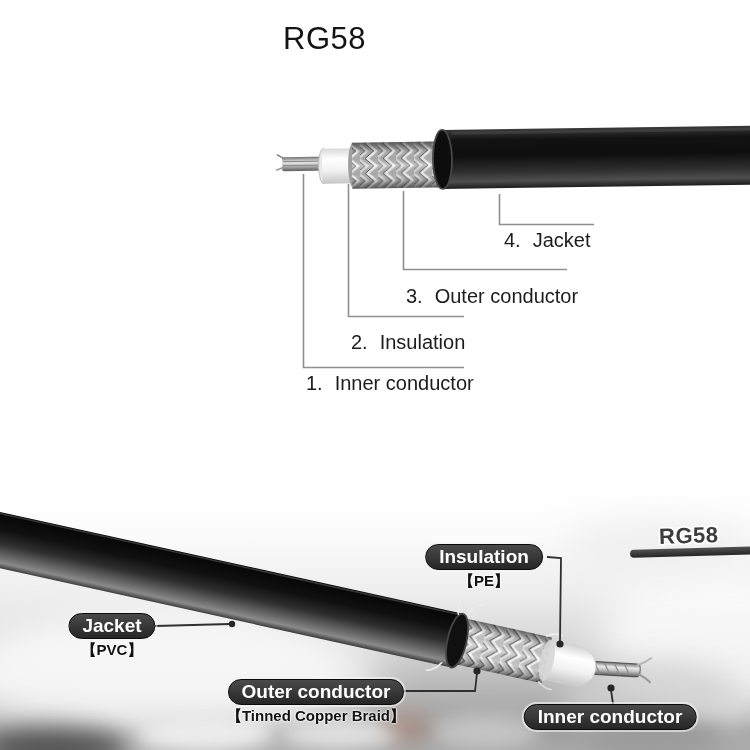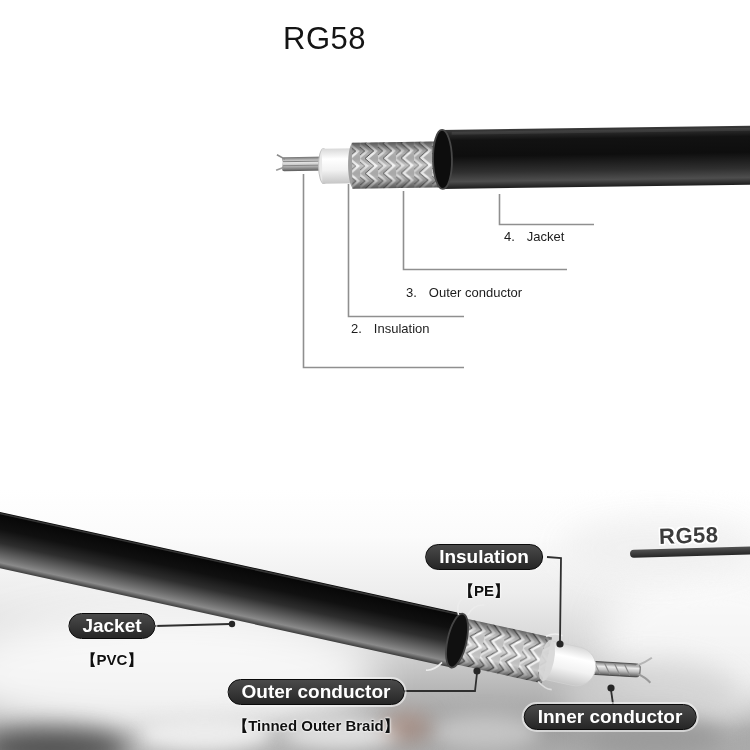--- a/index.html
+++ b/index.html
@@ -10,25 +10,25 @@
   }
   .page{position:absolute;inset:0;width:750px;height:750px;overflow:hidden;background:#fff;}
 
   
   .title{
     position:absolute;left:283px;top:21px;
     font-size:31px;color:#141414;letter-spacing:0.5px;
   }
   .top-svg{position:absolute;left:0;top:0;pointer-events:none;}
   .top-callout{
-    position:absolute;font-size:13px;color:#1c1c1c;white-space:nowrap;
+    position:absolute;font-size:20px;color:#1c1c1c;white-space:nowrap;
   }
   .top-callout .num{display:inline-block;margin-right:12px;}
   .tc1{left:306px;top:372px;}
-  .tc2{left:351px;top:321px;}
+  .tc2{left:351px;top:331px;}
   .tc3{left:406px;top:273px;margin-top:12px;}
   .tc4{left:504px;top:229px;}
 
   
   .bottom{
     position:absolute;left:0;top:490px;width:750px;height:260px;overflow:hidden;
     background:linear-gradient(180deg,#ffffff 0%,#fbfbfb 18%,#ededed 40%,#d5d5d5 60%,#b4b4b4 78%,#9e9e9e 92%,#a8a8a8 100%);
   }
   .blob{position:absolute;border-radius:50%;}
   .b1{left:-60px;top:120px;width:440px;height:130px;background:#ffffff;filter:blur(22px);opacity:.85;}
@@ -45,21 +45,21 @@
   .bottom-svg{position:absolute;left:0;top:0;pointer-events:none;}
 
   .pill-group{position:absolute;text-align:center;transform:translateX(-50%);white-space:nowrap;}
   .pill{
     display:inline-block;background:linear-gradient(180deg,#4a4a4a,#262626);
     color:#ffffff;font-weight:bold;font-size:19px;line-height:24px;
     padding:0 13px;border-radius:14px;border:1px solid #0a0a0a;
     box-shadow:0 0 0 2px rgba(245,245,245,.6);
   }
   .pill-sub{
-    font-weight:bold;font-size:15px;color:#101010;margin-top:12px;
+    font-weight:bold;font-size:15px;color:#101010;margin-top:2px;
     text-shadow:0 0 3px #fff,0 0 2px #fff,0 0 1px #fff;
     text-align:center;
   }
   .pg-jacket{left:112px;top:123px;}      
   .pg-insulation{left:484px;top:54px;}
   .pg-outer{left:316px;top:189px;}
   .pg-inner{left:610px;top:214px;}
 
   .brand-bar{
     position:absolute;left:630px;top:58px;width:128px;height:8px;
@@ -162,20 +162,23 @@
     </g>
 
     <g stroke="#8f8f8f" stroke-width="1.6" fill="none">
       <path d="M303.5,174 V367.5 H464"></path>
       <path d="M348.5,184 V316.5 H464"></path>
       <path d="M403.5,191 V269.5 H567"></path>
       <path d="M499.5,194 V224.5 H594"></path>
     </g>
   </svg>
 
+  <div class="top-callout tc1">
+    <span class="num">1.</span><span>Inner conductor</span>
+  </div>
   <div class="top-callout tc2">
     <span class="num">2.</span><span>Insulation</span>
   </div>
   <div class="top-callout tc3">
     <span class="num">3.</span><span>Outer conductor</span>
   </div>
   <div class="top-callout tc4">
     <span class="num">4.</span><span>Jacket</span>
   </div>
 
@@ -247,21 +250,21 @@
     <div class="pill-group pg-jacket">
       <div class="pill">Jacket</div>
       <div class="pill-sub">【PVC】</div>
     </div>
     <div class="pill-group pg-insulation">
       <div class="pill">Insulation</div>
       <div class="pill-sub">【PE】</div>
     </div>
     <div class="pill-group pg-outer">
       <div class="pill">Outer conductor</div>
-      <div class="pill-sub">【Tinned Outer Braid】</div>
+      <div class="pill-sub">【Tinned Copper Braid】</div>
     </div>
     <div class="pill-group pg-inner">
       <div class="pill">Inner conductor</div>
     </div>
 
     <div class="brand-bar"></div>
     <div class="brand-text">RG58</div>
   </div>
 
 </div>

